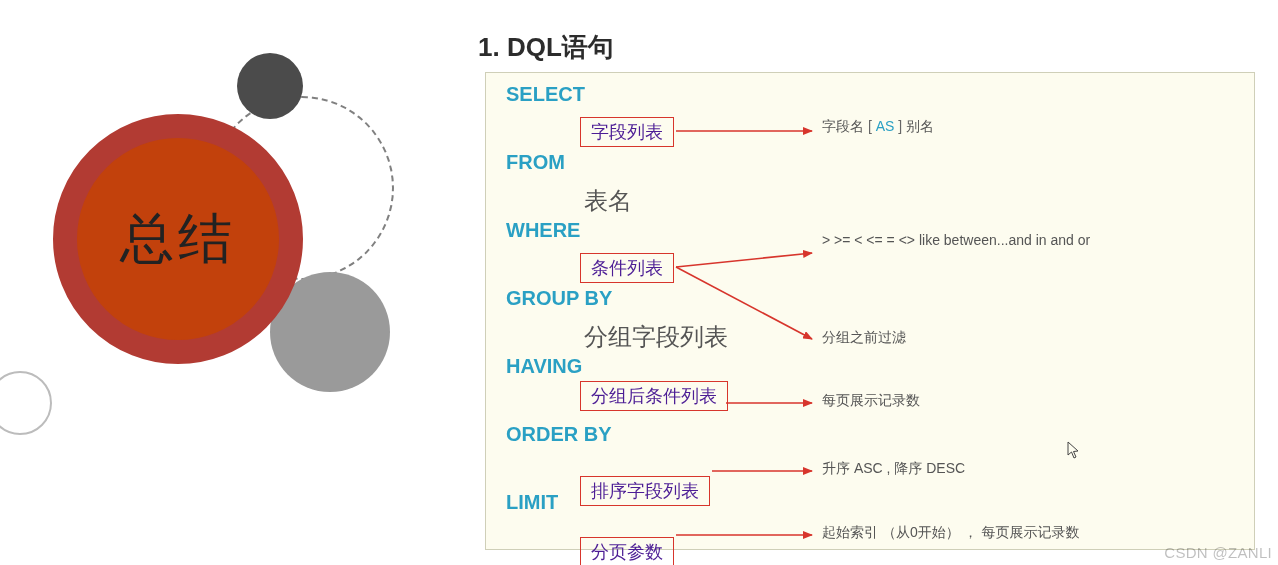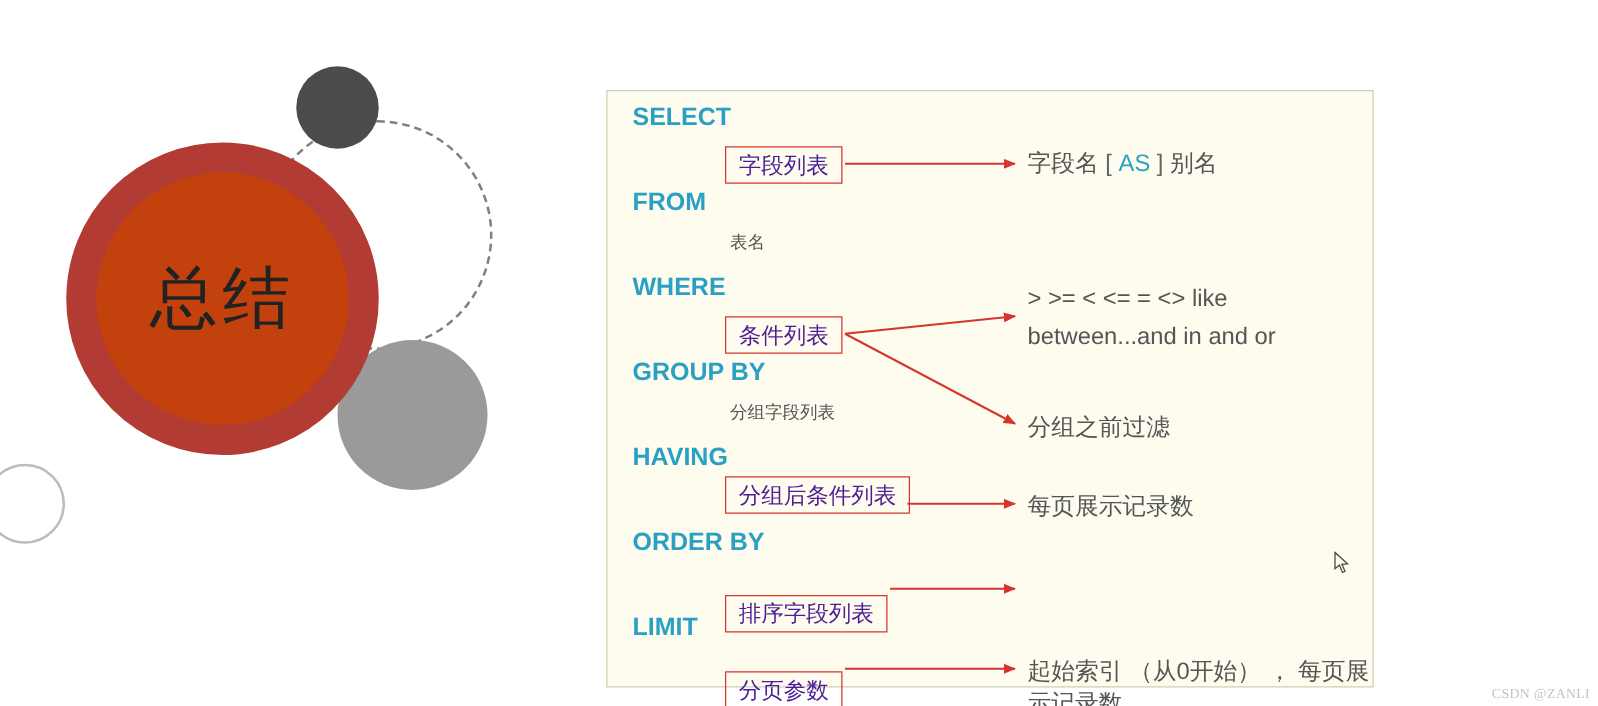--- a/index.html
+++ b/index.html
@@ -72,21 +72,21 @@
     top: 30px;
     font-size: 26px;
     font-weight: 600;
     color: #2c2c2c;
   }
   
   .panel {
     position: absolute;
     left: 485px;
     top: 72px;
-    width: 614px;
+    width: 770px;
     height: 478px;
     background: #fdfcef;
     border: 1px solid #cfcfb8;
     box-sizing: border-box;
     text-decoration: underline;
   }
   .svg-overlay {
     position: absolute;
     inset: 0;
     pointer-events: none;
@@ -102,38 +102,37 @@
   .box {
     position: absolute;
     border: 1.5px solid #d7352c;
     padding: 2px 10px;
     font-size: 18px;
     color: #4c1d95;
     background: transparent;
   }
   .sub {
     position: absolute;
+    font-size: 24px;
+    color: #555;
+  }
+  .txt {
+    position: absolute;
     font-size: 14px;
-    color: #555;
-  }
-  .txt {
-    position: absolute;
-    font-size: 19px;
     color: #555;
   }
   .as-kw { color: #2aa0c4; }
   .bracket { color: #666; }
   .watermark {
     position: absolute;
     right: 6px;
     bottom: 4px;
-    font-size: 11px;
+    font-size: 15px;
     color: rgba(0,0,0,0.25);
     letter-spacing: 0.3px;
-    font-family: Liberation Serif, serif;
   }
   .cursor {
     position: absolute;
     left: 1067px;
     top: 441px;
     width: 14px; height: 18px;
     pointer-events: none;
   }
 </style>
 </head>
@@ -142,20 +141,21 @@
 <div class="stage">
 
   <div class="circle-dashed"></div>
   <div class="circle-solid-dark"></div>
   <div class="circle-gray-fill"></div>
   <div class="circle-red-ring">
     <span>总结</span>
   </div>
   <div class="circle-small-outline"></div>
 
+  <div class="title">1. DQL语句</div>
 
   <div class="panel">
 
     <div class="kw" style="left:20px; top:10px;">SELECT</div>
     <div class="box" style="left:94px; top:44px;">字段列表</div>
     <div class="txt" style="left:336px; top:45px;">
       <span>字段名 </span><span class="bracket">[ </span><span class="as-kw">AS</span><span class="bracket"> ]</span><span> 别名</span>
     </div>
 
     <div class="kw" style="left:20px; top:78px;">FROM</div>
@@ -168,20 +168,21 @@
 
     <div class="kw" style="left:20px; top:214px;">GROUP  BY</div>
     <div class="sub" style="left:98px; top:248px;">分组字段列表</div>
 
     <div class="kw" style="left:20px; top:282px;">HAVING</div>
     <div class="box" style="left:94px; top:308px;">分组后条件列表</div>
     <div class="txt" style="left:336px; top:319px;">每页展示记录数</div>
 
     <div class="kw" style="left:20px; top:350px;">ORDER  BY</div>
     <div class="box" style="left:94px; top:384px;margin-top:19px;">排序字段列表</div>
+    <div class="txt" style="left:336px; top:387px;">升序 ASC , 降序 DESC</div>
 
     <div class="kw" style="left:20px; top:418px;">LIMIT</div>
     <div class="box" style="left:94px; top:464px;">分页参数</div>
     <div class="txt" style="left:336px; top:451px;">起始索引 （从0开始） ， 每页展示记录数</div>
 
     <svg class="svg-overlay" width="770" height="478">
       <defs>
         <marker id="ah" markerWidth="10" markerHeight="8" refX="9" refY="4" orient="auto" markerUnits="userSpaceOnUse">
           <path d="M0,0 L10,4 L0,8 Z" fill="#d7352c"></path>
         </marker>

